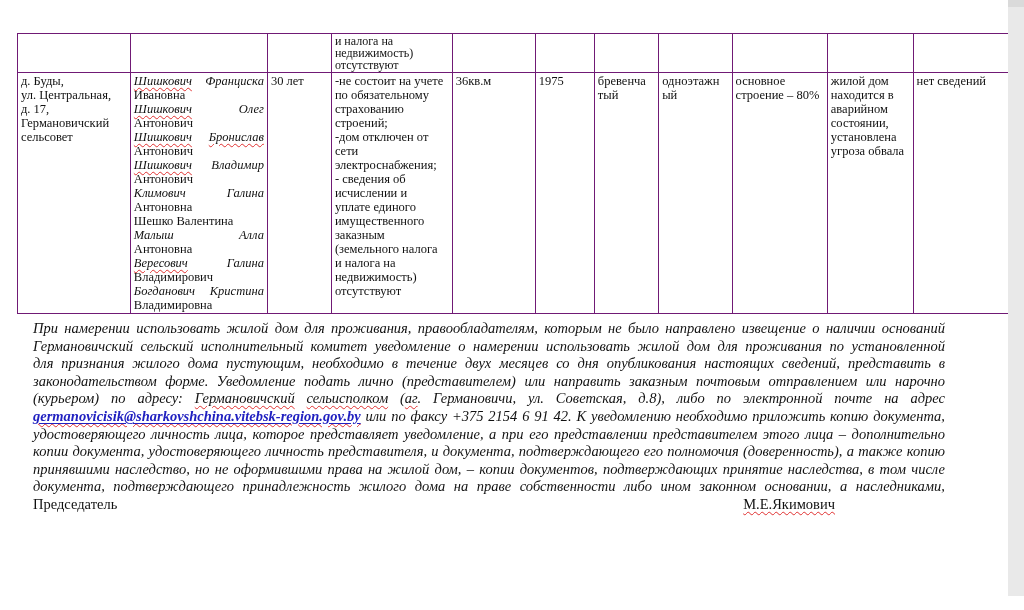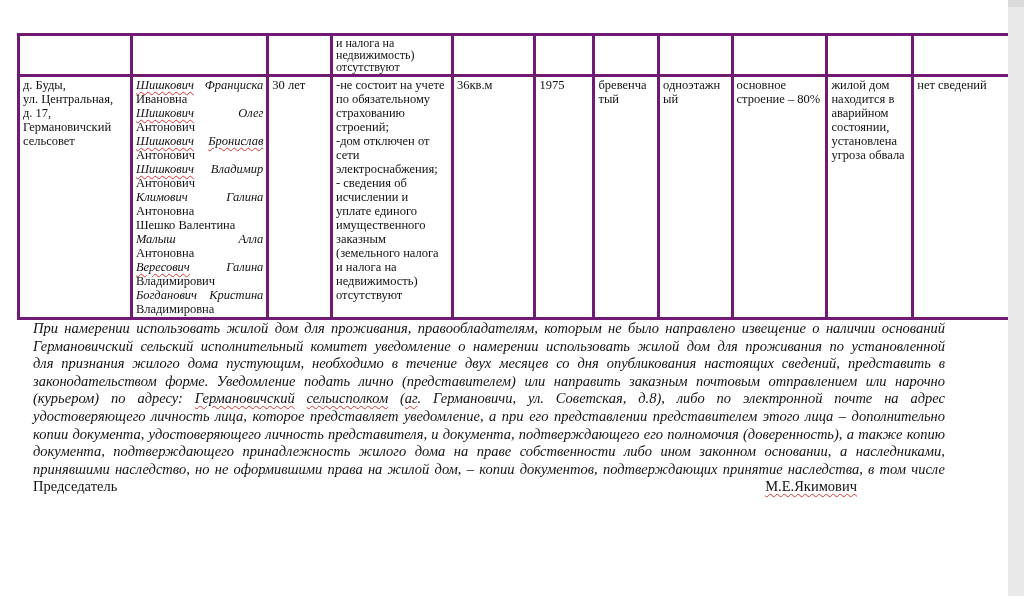--- a/index.html
+++ b/index.html
@@ -7,21 +7,21 @@
     width:1024px;height:610px;position:relative;overflow:hidden;
     background:#ffffff;color:#111;
     font-family:"Liberation Serif", serif;
   }
   
   table.doc{
     position:absolute;left:17px;top:33px;
     border-collapse:collapse;table-layout:fixed;
   }
   table.doc td{
-    border:3px solid #701a75;
+    border:1px solid #701a75;
     vertical-align:top;
     padding:1px 3px;
     font-size:12.5px;line-height:14px;
     overflow:hidden;
   }
   table.doc tr.r0 td{font-size:12px;line-height:12px;}
   .ln{white-space:normal;}
   .ln.j{text-align:justify;text-align-last:justify;font-style:italic;}
   .sp{
     text-decoration:underline;
@@ -34,21 +34,21 @@
     color:#2020c0;font-weight:bold;
     text-decoration:underline;
     text-decoration-color:#2020c0;
   }
   
   .notice{
     position:absolute;left:33px;top:320px;width:912px;
     font-size:14.5px;line-height:17.6px;
   }
   .sig{display:flex;}
-  .sig .right{margin-left:auto;margin-right:88px;}
+  .sig .right{margin-left:auto;margin-right:110px;}
   
   .gutter{
     position:absolute;left:1008px;top:0;width:16px;height:596px;
     background:#e9e9e9;
   }
   .gutter-thumb{
     position:absolute;left:1008px;top:0;width:16px;height:7px;
     background:#dadada;
   }
 </style>
@@ -168,24 +168,25 @@
     </tbody>
 </table>
 
 <div class="notice">
   <div>
       <div class="ln j"><span>При намерении использовать жилой дом для проживания, правообладателям, которым не было направлено извещение о наличии оснований</span></div>
       <div class="ln j"><span>Германовичский сельский исполнительный комитет уведомление о намерении использовать жилой дом для проживания по установленной</span></div>
       <div class="ln j"><span>для признания жилого дома пустующим, необходимо в течение двух месяцев со дня опубликования настоящих сведений, представить в</span></div>
       <div class="ln j"><span>законодательством форме. Уведомление подать лично (представителем) или направить заказным почтовым отправлением или нарочно</span></div>
       <div class="ln j"><span>(курьером) по адресу: </span><span class="sp"><span>Германовичский</span></span><span> </span><span class="sp"><span>сельисполком</span></span><span> (</span><span class="sp"><span>аг</span></span><span>. Германовичи, ул. Советская, д.8), либо по электронной почте на адрес</span></div>
+      <div class="ln j"><span class="sp"><span class="link">germanovicisik@sharkovshchina.vitebsk-region.gov.by</span></span><span> или по факсу +375 2154 6 91 42. К уведомлению необходимо приложить копию документа,</span></div>
       <div class="ln j"><span>удостоверяющего личность лица, которое представляет уведомление, а при его представлении представителем этого лица – дополнительно</span></div>
       <div class="ln j"><span>копии документа, удостоверяющего личность представителя, и документа, подтверждающего его полномочия (доверенность), а также копию</span></div>
+      <div class="ln j"><span>принявшими наследство, но не оформившими права на жилой дом, – копии документов, подтверждающих принятие наследства, в том числе</span></div>
       <div class="ln j"><span>документа, подтверждающего принадлежность жилого дома на праве собственности либо ином законном основании, а наследниками,</span></div>
-      <div class="ln j"><span>принявшими наследство, но не оформившими права на жилой дом, – копии документов, подтверждающих принятие наследства, в том числе</span></div>
     </div>
   <div class="sig">
     <span>Председатель</span>
     <span class="right sp">М.Е.Якимович</span>
   </div>
 </div>
 
 <div class="gutter"></div>
 <div class="gutter-thumb"></div>
 

